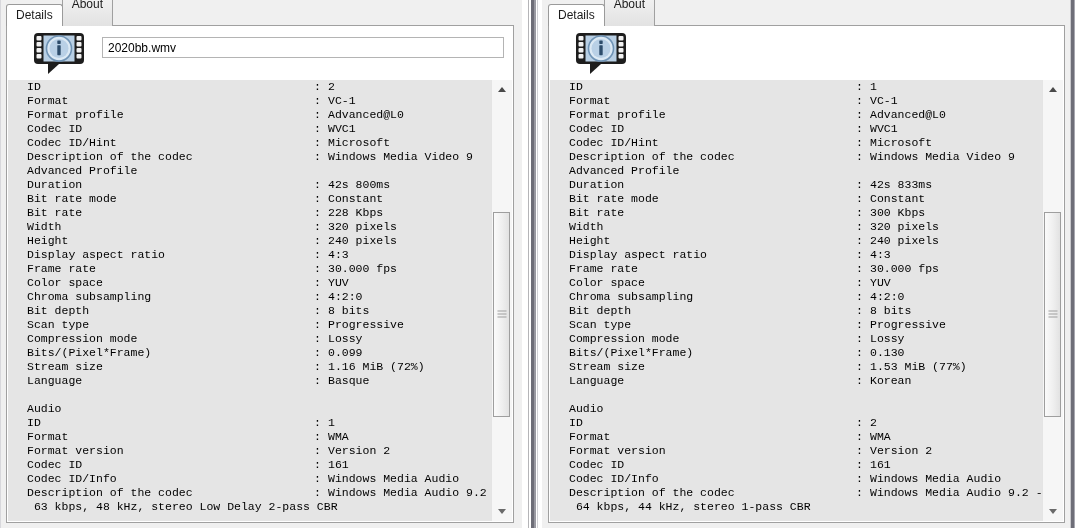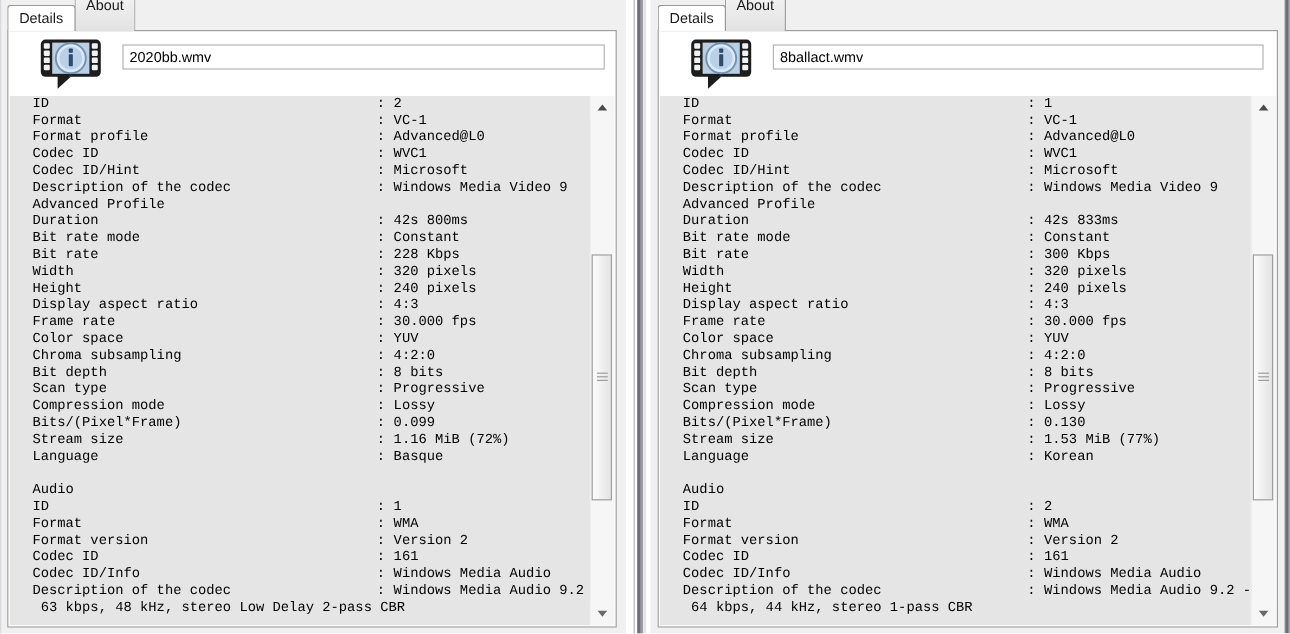--- a/index.html
+++ b/index.html
@@ -326,21 +326,20 @@
             <rect x="44.5" y="18" width="5" height="4.6" rx="1" fill="#f2f2f2"></rect>
             <rect x="44.5" y="24" width="5" height="4.6" rx="1" fill="#f2f2f2"></rect>
             <rect x="11.5" y="5.5" width="31" height="26" fill="#b8cfe4"></rect>
             <circle cx="27" cy="18.5" r="12.5" fill="#dce9f4" stroke="#6f93b5" stroke-width="1.6"></circle>
             <circle cx="27" cy="18.5" r="9.5" fill="#b9d0e6"></circle>
             <rect x="25.3" y="10.5" width="3.4" height="3.4" rx="0.6" fill="#2d4c6b"></rect>
             <rect x="25.3" y="15.2" width="3.4" height="10" rx="0.6" fill="#2d4c6b"></rect>
           </svg>
         </span>
 
-        <input class="filefield" type="text" placeholder="File name" value="8ballact.wmv" style="">
       </div>
 
       <div class="infoarea">
         <div class="infolist"><span class="row"><span class="k">ID</span><span class="sep">:</span><span class="v">1</span></span><span class="row"><span class="k">Format</span><span class="sep">:</span><span class="v">VC-1</span></span><span class="row"><span class="k">Format profile</span><span class="sep">:</span><span class="v">Advanced@L0</span></span><span class="row"><span class="k">Codec ID</span><span class="sep">:</span><span class="v">WVC1</span></span><span class="row"><span class="k">Codec ID/Hint</span><span class="sep">:</span><span class="v">Microsoft</span></span><span class="row"><span class="k">Description of the codec</span><span class="sep">:</span><span class="v">Windows Media Video 9</span></span><span class="row"><span class="k">Advanced Profile</span></span><span class="row"><span class="k">Duration</span><span class="sep">:</span><span class="v">42s 833ms</span></span><span class="row"><span class="k">Bit rate mode</span><span class="sep">:</span><span class="v">Constant</span></span><span class="row"><span class="k">Bit rate</span><span class="sep">:</span><span class="v">300 Kbps</span></span><span class="row"><span class="k">Width</span><span class="sep">:</span><span class="v">320 pixels</span></span><span class="row"><span class="k">Height</span><span class="sep">:</span><span class="v">240 pixels</span></span><span class="row"><span class="k">Display aspect ratio</span><span class="sep">:</span><span class="v">4:3</span></span><span class="row"><span class="k">Frame rate</span><span class="sep">:</span><span class="v">30.000 fps</span></span><span class="row"><span class="k">Color space</span><span class="sep">:</span><span class="v">YUV</span></span><span class="row"><span class="k">Chroma subsampling</span><span class="sep">:</span><span class="v">4:2:0</span></span><span class="row"><span class="k">Bit depth</span><span class="sep">:</span><span class="v">8 bits</span></span><span class="row"><span class="k">Scan type</span><span class="sep">:</span><span class="v">Progressive</span></span><span class="row"><span class="k">Compression mode</span><span class="sep">:</span><span class="v">Lossy</span></span><span class="row"><span class="k">Bits/(Pixel*Frame)</span><span class="sep">:</span><span class="v">0.130</span></span><span class="row"><span class="k">Stream size</span><span class="sep">:</span><span class="v">1.53 MiB (77%)</span></span><span class="row"><span class="k">Language</span><span class="sep">:</span><span class="v">Korean</span></span><span class="row blank"><span class="k"></span></span><span class="row"><span class="k">Audio</span></span><span class="row"><span class="k">ID</span><span class="sep">:</span><span class="v">2</span></span><span class="row"><span class="k">Format</span><span class="sep">:</span><span class="v">WMA</span></span><span class="row"><span class="k">Format version</span><span class="sep">:</span><span class="v">Version 2</span></span><span class="row"><span class="k">Codec ID</span><span class="sep">:</span><span class="v">161</span></span><span class="row"><span class="k">Codec ID/Info</span><span class="sep">:</span><span class="v">Windows Media Audio</span></span><span class="row"><span class="k">Description of the codec</span><span class="sep">:</span><span class="v">Windows Media Audio 9.2 -</span></span><span class="row"><span class="k"> 64 kbps, 44 kHz, stereo 1-pass CBR</span></span></div>
       </div>
 
       <div class="vscroll">
         <div class="sb-btn up">
           <span class="arrow up"></span>
         </div>

